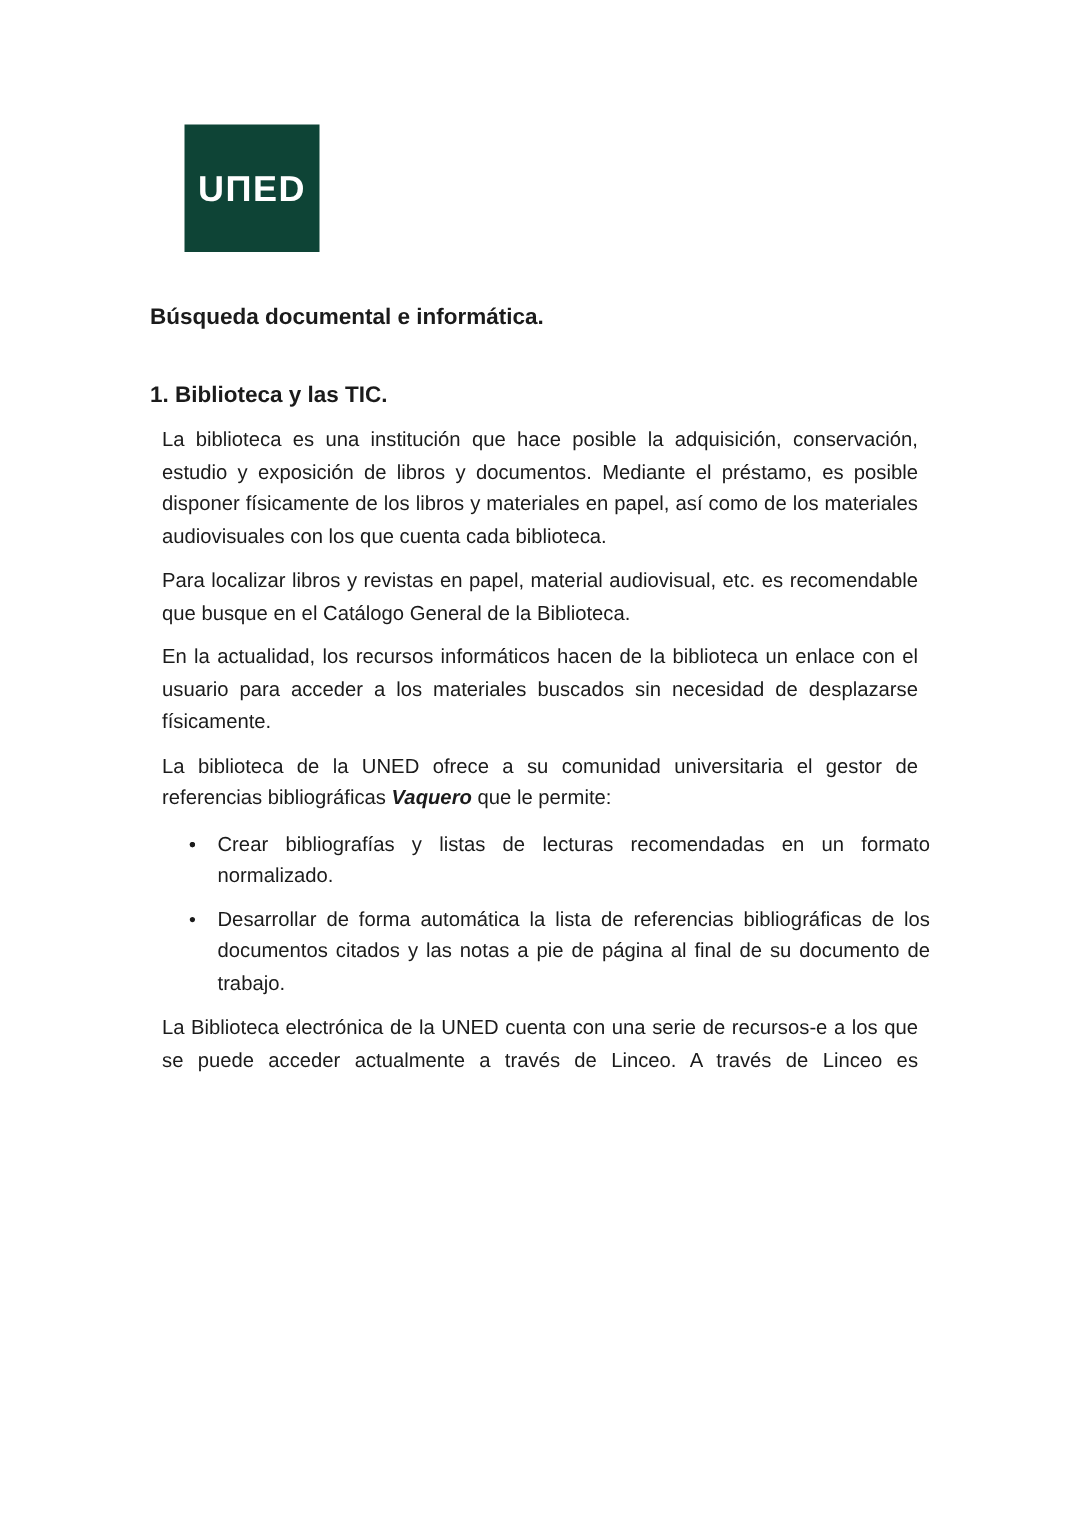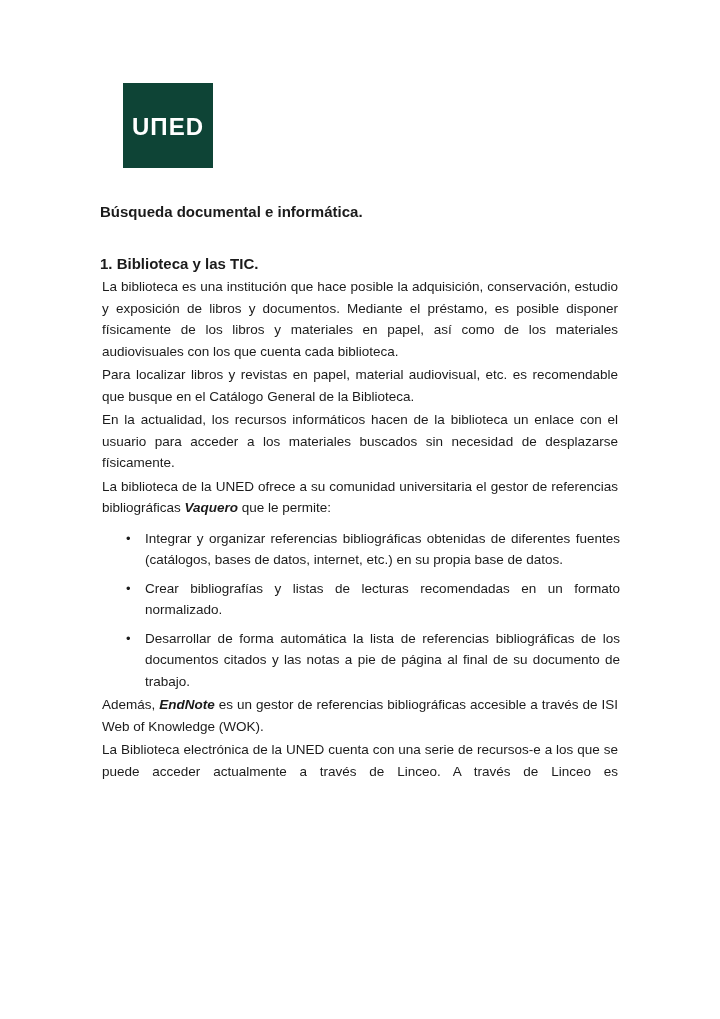--- a/index.html
+++ b/index.html
@@ -62,21 +62,21 @@
     font-size: 15px;
     line-height: 20px;
   }
   .section-heading {
     margin: 32px 0 0 0;
     font-weight: 700;
     font-size: 15px;
     line-height: 20px;
   }
   p.para {
-    margin: 2px;
+    margin: 8px;
     font-size: 13.5px;
     line-height: 21.5px;
     text-align: justify;
   }
   .p1 { margin-top: 15px; }
   .p2 { margin-top: 7px; }
   .p3 { margin-top: 9px; }
   .p4 { margin-top: 7px; }
   .p5 { margin-top: 5px; }
   .p6 { margin-top: 1px; }
@@ -126,28 +126,27 @@
 
 
     <p class="para p3">Para localizar libros y revistas en papel, material audiovisual, etc. es recomendable que busque en el Catálogo General de la Biblioteca.</p>
 
     <p class="para p4">En la actualidad, los recursos informáticos hacen de la biblioteca un enlace con el usuario para acceder a los materiales buscados sin necesidad de desplazarse físicamente.</p>
 
     <p class="para p5"><span>La biblioteca de la UNED ofrece a su comunidad universitaria el gestor de referencias bibliográficas </span><span class="emph">Vaquero</span><span> que le permite:</span></p>
 
     <ul class="bullets">
       <li>
-        <span class="dot">•</span><span>Integrar y organizar referencias bibliográficas obtenidas de diferentes fuentes (catálogos, bases de datos, internet, etc.) en su propia base de datos.</span>
+        <span class="dot">•</span>
       </li>
       <li>
         <span class="dot">•</span><span>Crear bibliografías y listas de lecturas recomendadas en un formato normalizado.</span>
       </li>
       <li>
         <span class="dot">•</span><span>Desarrollar de forma automática la lista de referencias bibliográficas de los documentos citados y las notas a pie de página al final de su documento de trabajo.</span>
       </li>
     </ul>
 
-    <p class="para p6"><span>Además, </span><span class="emph">EndNote</span><span> es un gestor de referencias bibliográficas accesible a través de ISI Web of Knowledge (WOK).</span></p>
 
     <p class="para p7">La Biblioteca electrónica de la UNED cuenta con una serie de recursos-e a los que se puede acceder actualmente a través de Linceo. A través de Linceo es</p>
 
   </div>
 </div>
 
 </body></html>

